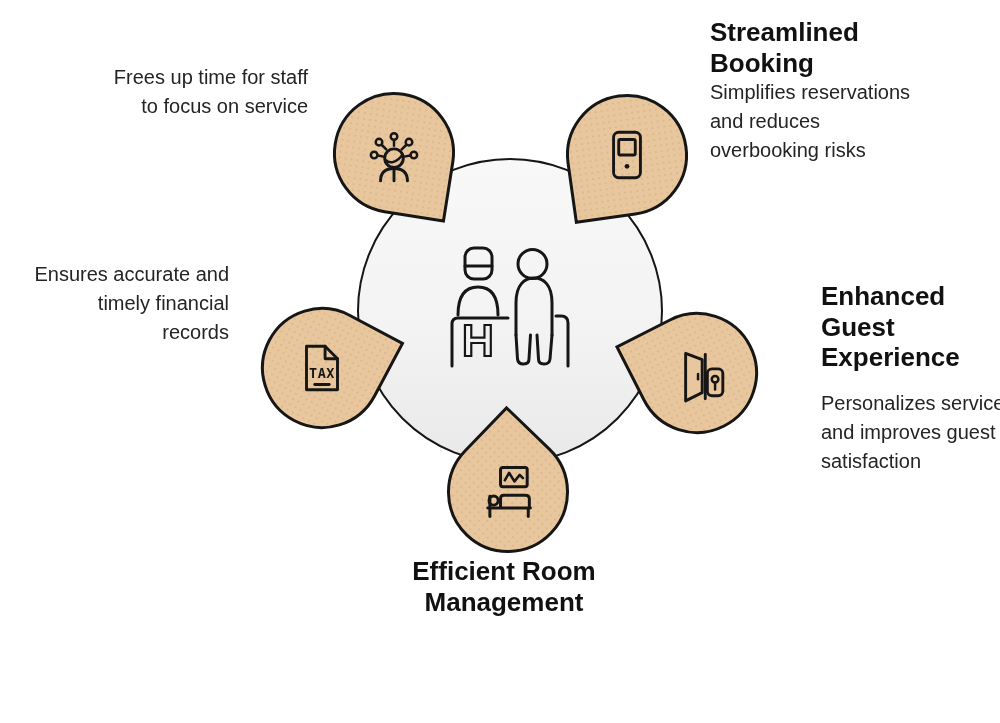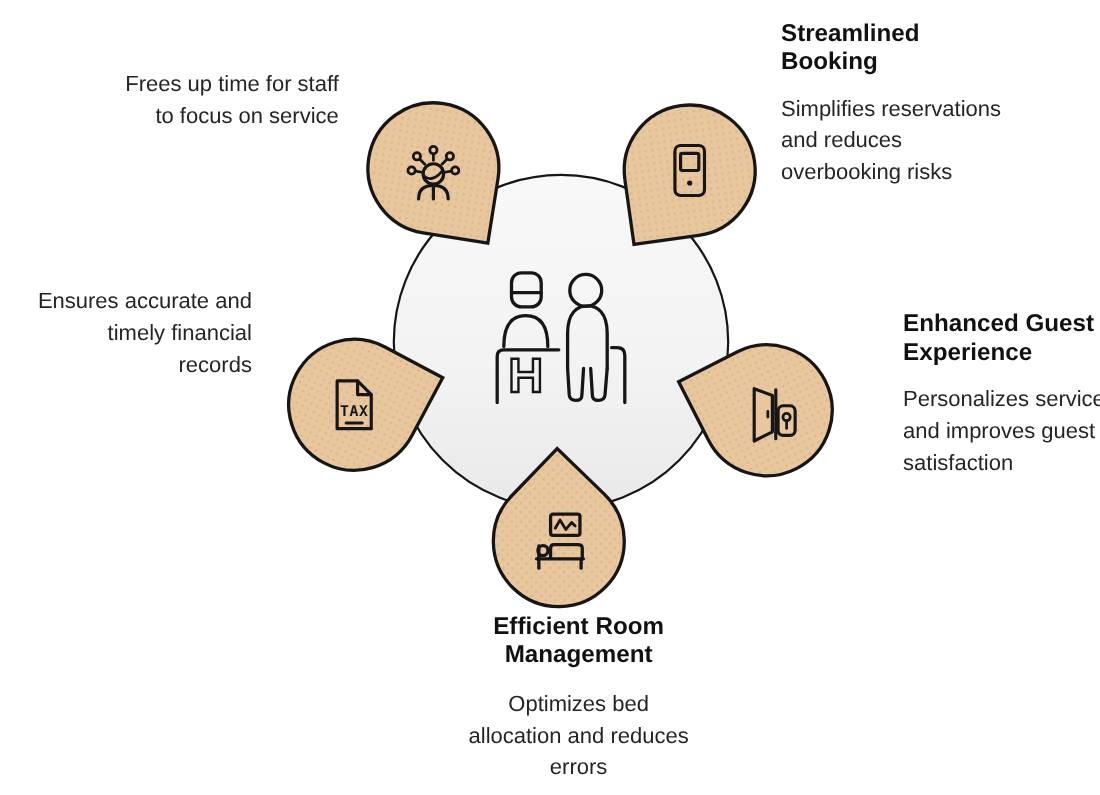--- a/index.html
+++ b/index.html
@@ -53,36 +53,36 @@
   svg .st{fill:none;stroke:var(--outline);stroke-width:2.8;stroke-linecap:round;stroke-linejoin:round;}
   svg .st-thin{fill:none;stroke:var(--outline);stroke-width:2.4;stroke-linecap:round;stroke-linejoin:round;}
   svg .fillshape{fill:var(--petal-fill);stroke:var(--outline);stroke-width:2.8;stroke-linecap:round;stroke-linejoin:round;}
   svg .dot{fill:var(--outline);stroke:none;}
   svg .cst{fill:none;stroke:var(--outline);stroke-width:3;stroke-linecap:round;stroke-linejoin:round;}
   svg .tax-text{font-family:"DejaVu Sans Mono",monospace;font-weight:bold;font-size:13px;fill:var(--outline);letter-spacing:0.5px;}
   svg .sign-text{font-family:"Liberation Sans",sans-serif;font-weight:bold;font-size:44px;fill:none;stroke:var(--outline);stroke-width:2.2;}
   
   .label{position:absolute;z-index:3;}
   .label .title{
-    font-size:22px;font-weight:bold;line-height:1.18;color:var(--title-color);
+    font-size:26px;font-weight:bold;line-height:1.18;color:var(--title-color);
     white-space:pre-line;
   }
   .label .desc{
     font-size:20px;line-height:1.44;color:var(--body-color);
     white-space:pre-line;
   }
   .label-staff{left:60px;top:50px;width:248px;text-align:right;}
   .label-staff .desc{margin-top:13px;}
   .label-booking{left:710px;top:17px;width:245px;text-align:left;}
-  .label-booking .desc{margin-top:16px;}
+  .label-booking .desc{margin-top:0;}
   .label-financial{left:27px;top:248px;width:202px;text-align:right;}
   .label-financial .desc{margin-top:12px;text-align:right;}
   .label-guest{left:821px;top:281px;width:205px;text-align:left;}
   .label-guest .desc{margin-top:16px;}
-  .label-room{left:398px;top:556px;width:256px;text-align:center;}
+  .label-room{left:376px;top:556px;width:256px;text-align:center;}
   .label-room .desc{margin-top:18px;}
 </style>
 </head>
 <body>
 
 <div class="canvas">
 
   <div class="center-circle"></div>
 
   <svg class="center-icon" width="150" height="145" viewBox="0 0 150 145">
@@ -198,18 +198,15 @@
     <div class="title">Enhanced Guest
 Experience</div>
     <div class="desc">Personalizes services
 and improves guest
 satisfaction</div>
   </div>
 
   <div class="label label-room">
     <div class="title">Efficient Room
 Management</div>
-    <div class="desc">Optimizes bed
-allocation and reduces
-errors</div>
   </div>
 
 </div>
 
 </body></html>

